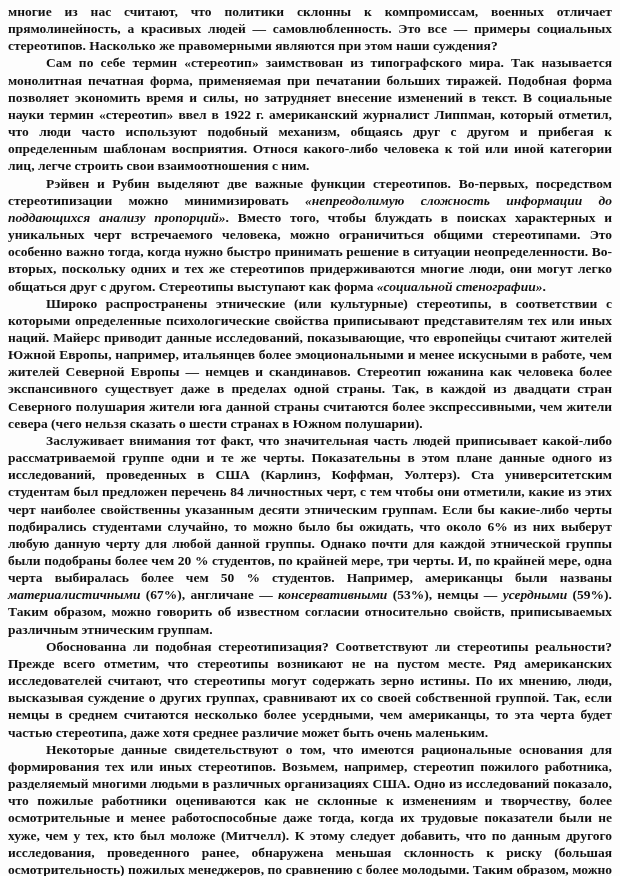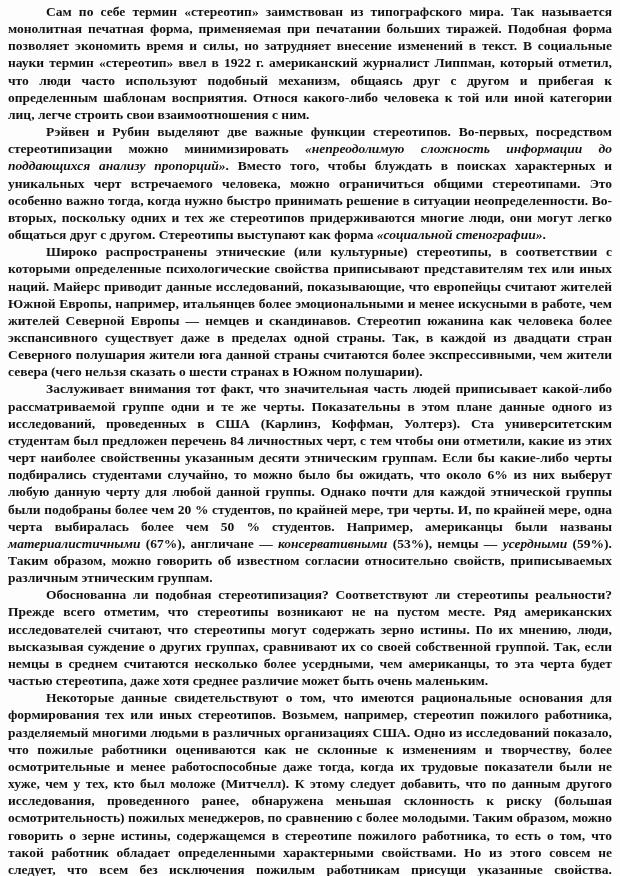--- a/index.html
+++ b/index.html
@@ -30,20 +30,21 @@
   }
   .italic {
     font-style: italic;
   }
 </style>
 </head>
 <body>
 
 <div class="page">
   <div id="text-container">
+      <p class="para"><span>многие из нас считают, что политики склонны к компромиссам, военных отличает прямолинейность, а красивых людей — самовлюбленность. Это все — примеры социальных стереотипов. Насколько же правомерными являются при этом наши суждения?</span></p>
       <p class="para indent"><span>Сам по себе термин «стереотип» заимствован из типографского мира. Так называется монолитная печатная форма, применяемая при печатании больших тиражей. Подобная форма позволяет экономить время и силы, но затрудняет внесение изменений в текст. В социальные науки термин «стереотип» ввел в 1922 г. американский журналист Липпман, который отметил, что люди часто используют подобный механизм, общаясь друг с другом и прибегая к определенным шаблонам восприятия. Относя какого-либо человека к той или иной категории лиц, легче строить свои взаимоотношения с ним.</span></p>
       <p class="para indent"><span>Рэйвен и Рубин выделяют две важные функции стереотипов. Во-первых, посредством стереотипизации можно минимизировать </span><span class="italic">«непреодолимую сложность информации до поддающихся анализу пропорций»</span><span>. Вместо того, чтобы блуждать в поисках характерных и уникальных черт встречаемого человека, можно ограничиться общими стереотипами. Это особенно важно тогда, когда нужно быстро принимать решение в ситуации неопределенности. Во-вторых, поскольку одних и тех же стереотипов придерживаются многие люди, они могут легко общаться друг с другом. Стереотипы выступают как форма </span><span class="italic">«социальной стенографии»</span><span>.</span></p>
       <p class="para indent"><span>Широко распространены этнические (или культурные) стереотипы, в соответствии с которыми определенные психологические свойства приписывают представителям тех или иных наций. Майерс приводит данные исследований, показывающие, что европейцы считают жителей Южной Европы, например, итальянцев более эмоциональными и менее искусными в работе, чем жителей Северной Европы — немцев и скандинавов. Стереотип южанина как человека более экспансивного существует даже в пределах одной страны. Так, в каждой из двадцати стран Северного полушария жители юга данной страны считаются более экспрессивными, чем жители севера (чего нельзя сказать о шести странах в Южном полушарии).</span></p>
       <p class="para indent"><span>Заслуживает внимания тот факт, что значительная часть людей приписывает какой-либо рассматриваемой группе одни и те же черты. Показательны в этом плане данные одного из исследований, проведенных в США (Карлинз, Коффман, Уолтерз). Ста университетским студентам был предложен перечень 84 личностных черт, с тем чтобы они отметили, какие из этих черт наиболее свойственны указанным десяти этническим группам. Если бы какие-либо черты подбирались студентами случайно, то можно было бы ожидать, что около 6% из них выберут любую данную черту для любой данной группы. Однако почти для каждой этнической группы были подобраны более чем 20 % студентов, по крайней мере, три черты. И, по крайней мере, одна черта выбиралась более чем 50 % студентов. Например, американцы были названы </span><span class="italic">материалистичными</span><span> (67%), англичане — </span><span class="italic">консервативными</span><span> (53%), немцы — </span><span class="italic">усердными</span><span> (59%). Таким образом, можно говорить об известном согласии относительно свойств, приписываемых различным этническим группам.</span></p>
       <p class="para indent"><span>Обоснованна ли подобная стереотипизация? Соответствуют ли стереотипы реальности? Прежде всего отметим, что стереотипы возникают не на пустом месте. Ряд американских исследователей считают, что стереотипы могут содержать зерно истины. По их мнению, люди, высказывая суждение о других группах, сравнивают их со своей собственной группой. Так, если немцы в среднем считаются несколько более усердными, чем американцы, то эта черта будет частью стереотипа, даже хотя среднее различие может быть очень маленьким.</span></p>
       <p class="para indent"><span>Некоторые данные свидетельствуют о том, что имеются рациональные основания для формирования тех или иных стереотипов. Возьмем, например, стереотип пожилого работника, разделяемый многими людьми в различных организациях США. Одно из исследований показало, что пожилые работники оцениваются как не склонные к изменениям и творчеству, более осмотрительные и менее работоспособные даже тогда, когда их трудовые показатели были не хуже, чем у тех, кто был моложе (Митчелл). К этому следует добавить, что по данным другого исследования, проведенного ранее, обнаружена меньшая склонность к риску (большая осмотрительность) пожилых менеджеров, по сравнению с более молодыми. Таким образом, можно говорить о зерне истины, содержащемся в стереотипе пожилого работника, то есть о том, что такой работник обладает определенными характерными свойствами. Но из этого совсем не следует, что всем без исключения пожилым работникам присущи указанные свойства. Ошибочность стереотипа проявляется тогда, когда он влияет на суждение о конкретной личности с ее индивидуальными особенностями. Действительно, в этом случае вместо того, чтобы попытаться учесть всю уникальность данного человека, его восприним</span></p>
     </div>
 </div>
 
 </body></html>

